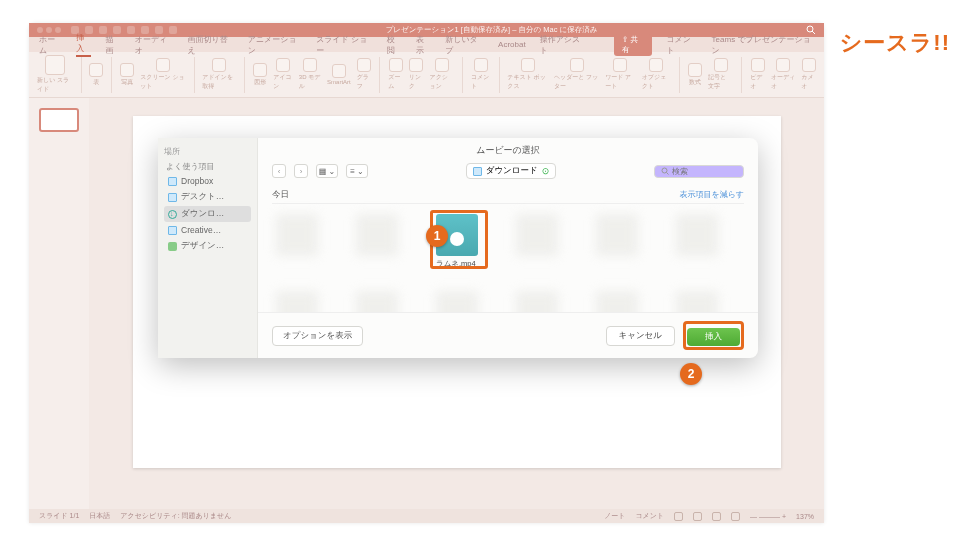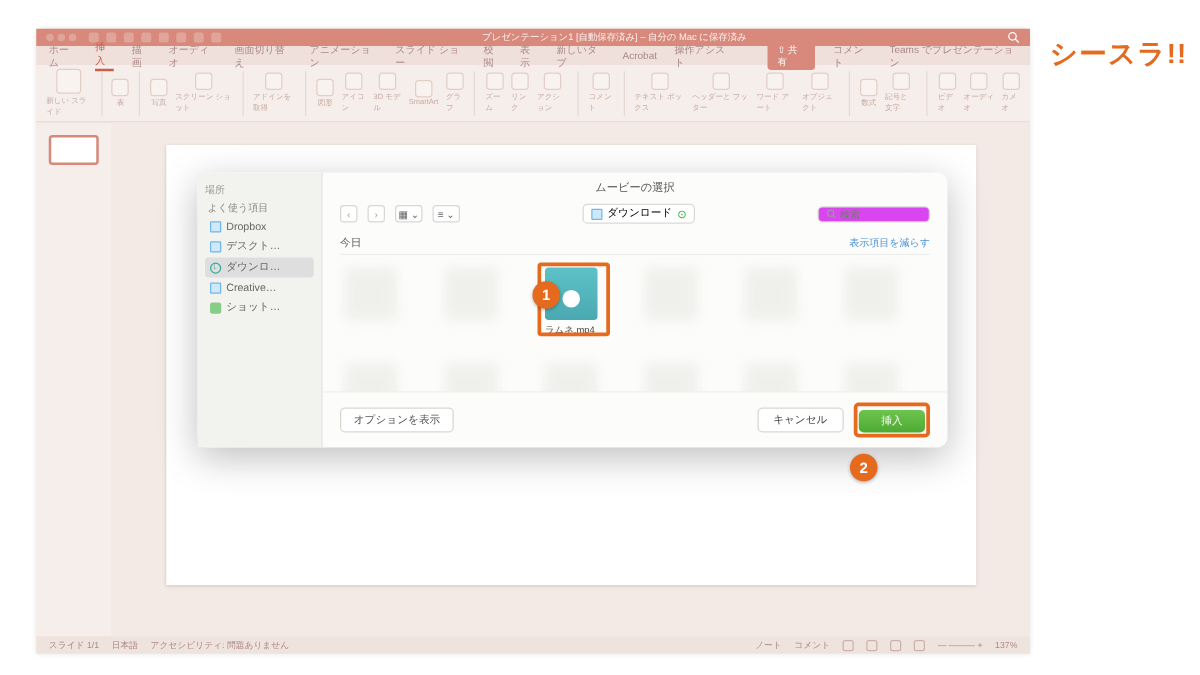--- a/index.html
+++ b/index.html
@@ -40,21 +40,21 @@
   .fic.dl::after{content:"↓";position:absolute;font-size:7px;color:#3a9;left:1px;top:-1px}
   .fic.dl{border:1px solid #3a9;border-radius:50%}
   .fic.app{background:#8c8;border-radius:2px}
   .d-main{flex:1;display:flex;flex-direction:column}
   .d-title{text-align:center;font-size:9px;color:#555;padding:6px 0 2px 0}
   .d-toolbar{display:flex;align-items:center;gap:8px;padding:4px 14px;font-size:9px}
   .nav-btn{width:14px;height:14px;border:1px solid #d7d7d3;border-radius:3px;background:#fff;display:flex;align-items:center;justify-content:center;color:#999;font-size:8px}
   .view-btn{width:22px;height:14px;border:1px solid #d7d7d3;border-radius:3px;background:#fff;display:flex;align-items:center;justify-content:center;font-size:8px;color:#666}
   .path-pill{flex:0 0 auto;margin:0 auto;display:flex;align-items:center;gap:4px;background:#fff;border:1px solid #d9d9d5;border-radius:4px;padding:1px 6px;font-size:8.5px}
   .path-pill .drop{color:#36b24a;font-size:9px}
-  .search{display:flex;align-items:center;gap:3px;border:1px solid #d9d9d5;border-radius:4px;padding:1px 6px;width:90px;background:#d946ef}
+  .search{display:flex;align-items:center;gap:3px;border:1px solid #d9d9d5;border-radius:4px;padding:1px 6px;width:90px;background:#c4b5fd}
   .search svg{width:8px;height:8px}
   .search input{border:none;outline:none;font-size:8px;width:60px;background:transparent}
   .d-list{flex:1;padding:4px 14px;overflow:hidden}
   .list-h{display:flex;justify-content:space-between;font-size:8.5px;color:#555;border-bottom:1px solid #eee;padding:2px 0}
   .list-h a{color:#4a90d9;text-decoration:none;font-size:8px}
   .grid{display:flex;flex-wrap:wrap;gap:22px 34px;padding:10px 4px;filter:blur(0)}
   .file{width:46px;display:flex;flex-direction:column;align-items:flex-start;gap:3px}
   .file .thumb-img{width:42px;height:42px;background:#e7e7e3;border-radius:3px;filter:blur(3px)}
   .file.sel{position:relative}
   .file.sel .box{position:absolute;inset:-4px -6px 0 -6px;border:3px solid #e56a1e;border-radius:3px}
@@ -265,21 +265,21 @@
       <div class="d-item sel">
           <span class="fic dl"></span>
           <span>ダウンロ…</span>
         </div>
       <div class="d-item">
           <span class="fic folder"></span>
           <span>Creative…</span>
         </div>
       <div class="d-item">
           <span class="fic app"></span>
-          <span>ショット…</span>
+          <span>デザイン…</span>
         </div>
     </div>
     <div class="d-main">
       <div class="d-title">ムービーの選択</div>
       <div class="d-toolbar">
         <div class="nav-btn">‹</div>
         <div class="nav-btn">›</div>
         <div class="view-btn">▦ ⌄</div>
         <div class="view-btn">≡ ⌄</div>
         <div class="path-pill">

